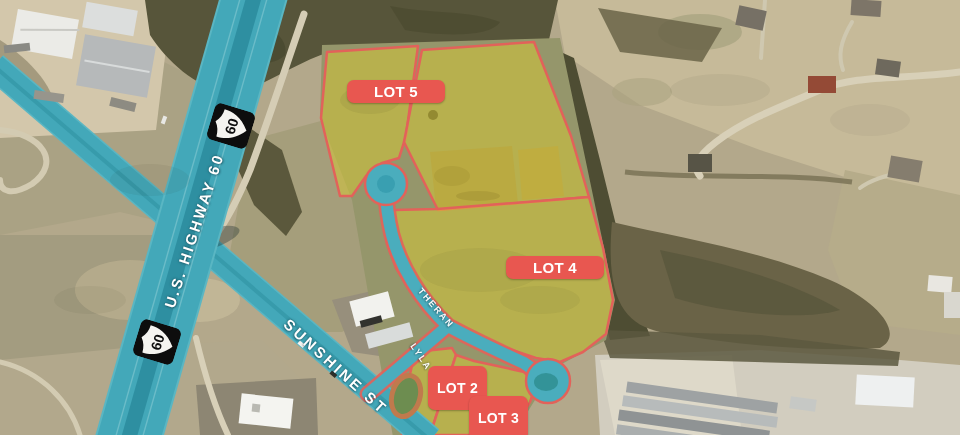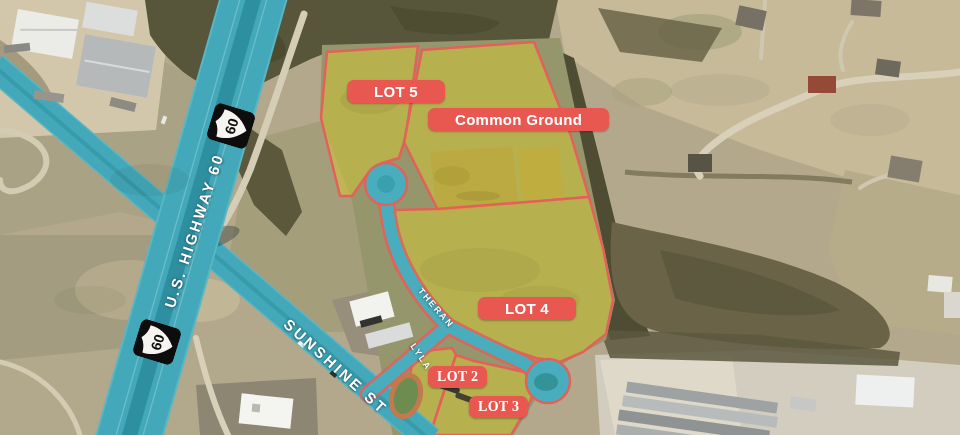--- a/index.html
+++ b/index.html
@@ -10,21 +10,21 @@
   }
   .stage svg{position:absolute;left:0;top:0;}
   .overlay{position:absolute;left:0;top:0;width:100%;height:100%;pointer-events:none;}
   .pill{
     position:absolute;
     background:#e85750;color:#fff;
     font-weight:600;font-size:15px;letter-spacing:.3px;
     padding:3px 27px;border-radius:7px;white-space:nowrap;
     box-shadow:0 1px 2px rgba(0,0,0,.28);
   }
-  .pill.small{font-size:14px;padding:3px 9px;font-family:Liberation Serif, serif;}
+  .pill.small{font-size:14px;padding:14px 9px;}
   .road-label{
     position:absolute;color:#fff;font-weight:700;white-space:nowrap;
     text-shadow:0 0 3px rgba(0,30,40,.5), 0 1px 2px rgba(0,30,40,.4);
   }
   .hwy-label{font-size:15px;letter-spacing:2.5px;width:220px;text-align:center;}
   .sunshine-label{font-size:15px;letter-spacing:3px;width:200px;text-align:center;}
   .minor-label{font-size:9px;letter-spacing:2px;width:80px;text-align:center;opacity:.95;}
   .shield{position:absolute;width:38px;height:42px;}
   .shield svg{position:absolute;left:0;top:0;}
 </style>
@@ -211,19 +211,18 @@
     </div>
     <div class="shield" style="left:138px;top:321px;transform:rotate(-73deg);">
       <svg width="38" height="42" viewBox="0 0 40 44">
         <rect x="0" y="0" width="40" height="44" rx="7" fill="#0d0d0d"></rect>
         <path d="M20,5 C15.5,9 10,10.5 5,10.5 C5,19 7,29 20,39 C33,29 35,19 35,10.5 C30,10.5 24.5,9 20,5 Z" fill="#f5f4f0"></path>
         <text x="20" y="28" text-anchor="middle" font-family="Liberation Sans, sans-serif" font-size="15" font-weight="bold" fill="#0d0d0d">60</text>
       </svg>
     </div>
 
     <div class="pill" style="left:347px;top:80px;">LOT 5</div>
-    <div class="pill" style="left:428px;top:108px;">Common Ground</div>
-    <div class="pill" style="left:478px;top:256px;margin-top:41px;">LOT 4</div>
+    <div class="pill" style="left:506px;top:256px;">LOT 4</div>
     <div class="pill small" style="left:428px;top:366px;">LOT 2</div>
     <div class="pill small" style="left:469px;top:396px;">LOT 3</div>
   </div>
 
 </div>
 
 </body></html>

